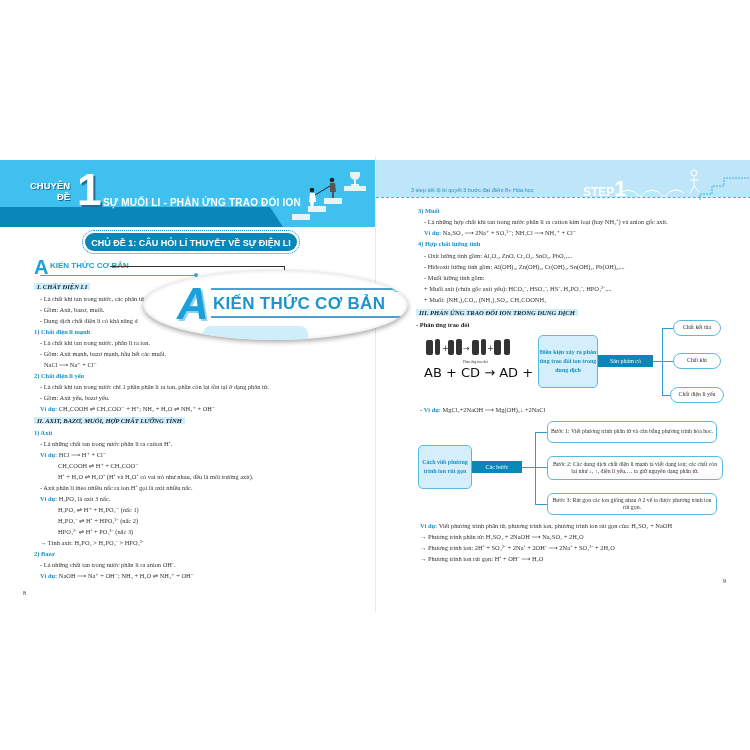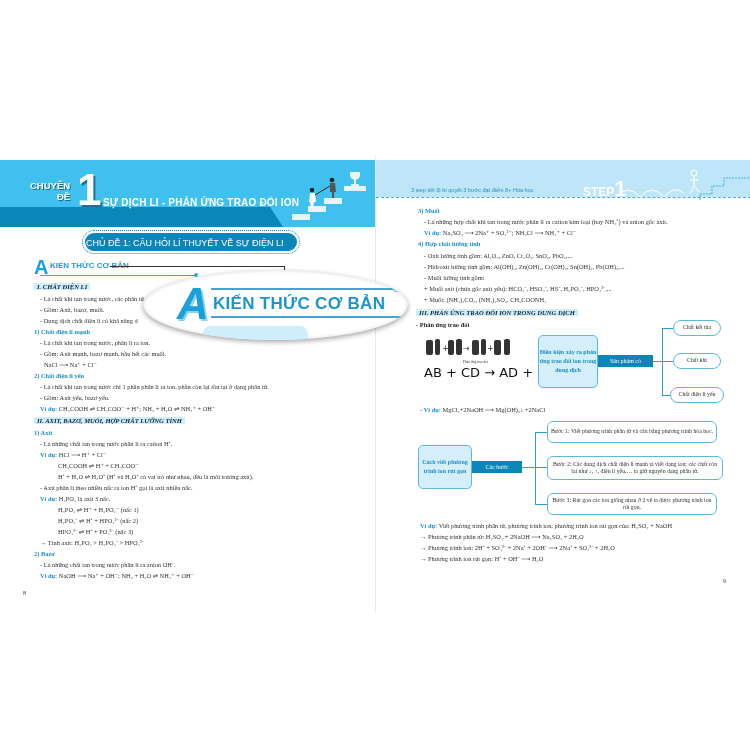--- a/index.html
+++ b/index.html
@@ -11,21 +11,21 @@
   .page.right { left: 375px; width: 375px; border-left: 1px solid #e8e8e8; }
 
   
   .banner { position: absolute; left: 0; top: 3px; width: 380px; height: 67px; background: #3fc0ee; }
   .banner-strip { position: absolute; left: 0; top: 47px; width: 283px; height: 20px; background: #0b86b8; clip-path: polygon(0 0, 270px 0, 283px 20px, 0 20px); }
   .chuyen { position: absolute; left: 30px; top: 20px; font-family: "Liberation Sans", sans-serif; font-weight: bold; font-size: 9.5px; color: #fff; text-align: right; line-height: 11px; text-shadow: 1px 1px 0 #1b6f94; }
   .big-one { position: absolute; left: 77px; top: 8px; font-family: "Liberation Sans", sans-serif; font-weight: bold; font-size: 44px; color: #fff; line-height: 44px; text-shadow: 2px 2px 0 #1b6f94; }
   .chapter-title { position: absolute; left: 103px; top: 37px; font-family: "Liberation Sans", sans-serif; font-weight: bold; font-size: 10px; color: #fff; letter-spacing: 0.2px; }
   .stairs-art { position: absolute; left: 290px; top: 8px; width: 80px; height: 58px; }
 
-  .topic-pill { position: absolute; left: 85px; top: 76px; width: 212px; height: 18px; background: #0b86b8; border: 1px dotted #0b86b8; border-radius: 10px; outline: 1px dotted #0b86b8; outline-offset: 2px; color: #fff; font-family: "Liberation Sans", sans-serif; font-weight: normal; font-size: 9px; line-height: 18px; }
+  .topic-pill { position: absolute; left: 85px; top: 76px; width: 212px; height: 18px; background: #0b86b8; border: 1px dotted #0b86b8; border-radius: 10px; outline: 1px dotted #0b86b8; outline-offset: 2px; color: #fff; font-family: "Liberation Sans", sans-serif; font-weight: bold; font-size: 9px; text-align: center; line-height: 18px; }
 
   .kien-small { position: absolute; left: 34px; top: 100px; height: 18px; }
   .kien-small .A { position: absolute; left: 0; top: 0; font-family: "Liberation Sans", sans-serif; font-weight: bold; font-size: 20px; color: #1aa0da; line-height: 20px; }
   .kien-small .t { position: absolute; left: 16px; top: 4px; font-family: "Liberation Sans", sans-serif; font-weight: bold; font-size: 8px; color: #1aa0da; white-space: nowrap; }
   .kien-rule { position: absolute; left: 110px; top: 109px; width: 175px; height: 1px; background: #333; }
   .kien-rule2 { position: absolute; left: 284px; top: 109px; width: 1px; height: 40px; background: #333; }
   .kien-under { position: absolute; left: 40px; top: 118px; width: 155px; height: 1px; background: #4aa3cc; }
   .kien-under::after { content: ""; position: absolute; right: -3px; top: -2px; width: 4px; height: 4px; border-radius: 50%; background: #4aa3cc; }
 
   .txt { position: absolute; font-size: 6.4px; line-height: 8px; white-space: nowrap; color: #333; }
@@ -66,21 +66,21 @@
 <div class="spread">
 
   <div class="page left">
     <div class="banner">
       <div class="banner-strip"></div>
       <div class="chuyen">
         <div>CHUYÊN</div>
         <div>ĐỀ</div>
       </div>
       <div class="big-one">1</div>
-      <div class="chapter-title">SỰ DỊCH LI - PHẢN ỨNG TRAO ĐỔI ION</div>
+      <div class="chapter-title">SỰ MUỐI LI - PHẢN ỨNG TRAO ĐỔI ION</div>
       <svg class="stairs-art" viewBox="0 0 80 58">
         <rect x="2" y="46" width="18" height="6" fill="#e8f4f8"></rect>
         <rect x="18" y="38" width="18" height="6" fill="#e8f4f8"></rect>
         <rect x="34" y="30" width="18" height="6" fill="#e8f4f8"></rect>
         <rect x="54" y="18" width="22" height="5" fill="#e8f4f8"></rect>
         <path d="M60 4 h10 v3 a5 5 0 0 1 -10 0z M64 12 h2 v5 h-2z M61 16 h8 v2 h-8z" fill="#e8f4f8"></path>
         <circle cx="22" cy="22" r="2.3" fill="#222"></circle>
         <path d="M20 25 h5 l1 9 h-2 l-1 6 h-2 l-1 -6 h-1z" fill="#fff"></path>
         <circle cx="42" cy="12" r="2.3" fill="#222"></circle>
         <path d="M40 15 h5 l1 9 h-2 v6 h-2 v-6 h-2z" fill="#555"></path>

